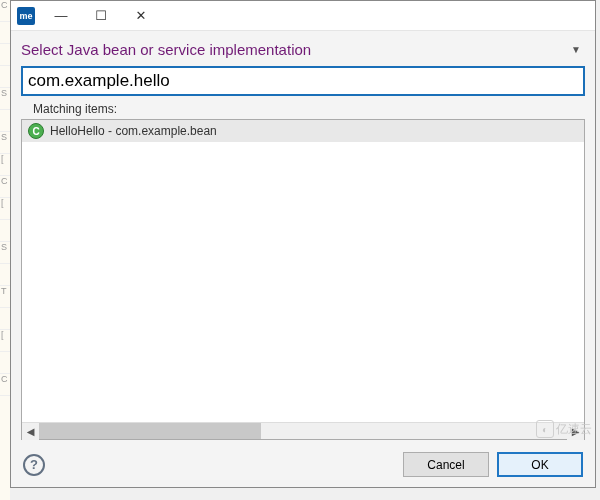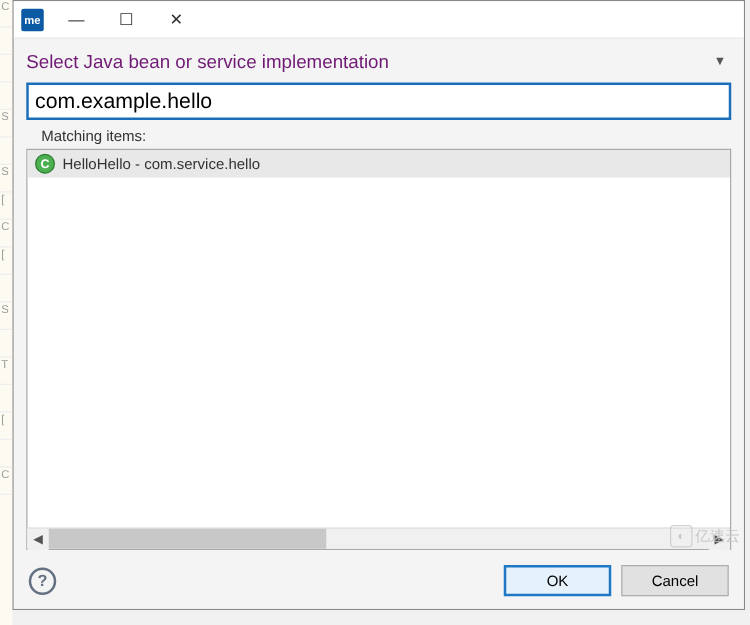--- a/index.html
+++ b/index.html
@@ -80,38 +80,38 @@
     </div>
 
     <input class="search-input" type="text" value="com.example.hello" style="">
 
     <div class="matching-label">Matching items:</div>
 
     <div class="list-box">
       <div class="list-items">
         <div class="list-item">
           <div class="class-icon">C</div>
-          <div class="item-text"><b>Hello</b><span>Hello</span><span> - com.service.hello</span></div>
+          <div class="item-text"><b>Hello</b><span>Hello</span><span> - com.example.bean</span></div>
         </div>
       </div>
       <div class="hscroll">
         <div class="arrow">◀</div>
         <div class="track">
           <div class="thumb"></div>
         </div>
         <div class="arrow">▶</div>
       </div>
     </div>
 
 
     <div class="footer">
       <div class="help-icon">?</div>
       <div class="footer-spacer"></div>
+      <div class="btn">Cancel</div>
       <div class="btn primary">OK</div>
-      <div class="btn">Cancel</div>
     </div>
   </div>
 </div>
 
 <div class="watermark">
   <div class="wicon">◐</div>
   <span>亿速云</span>
 </div>
 
 </body></html>

